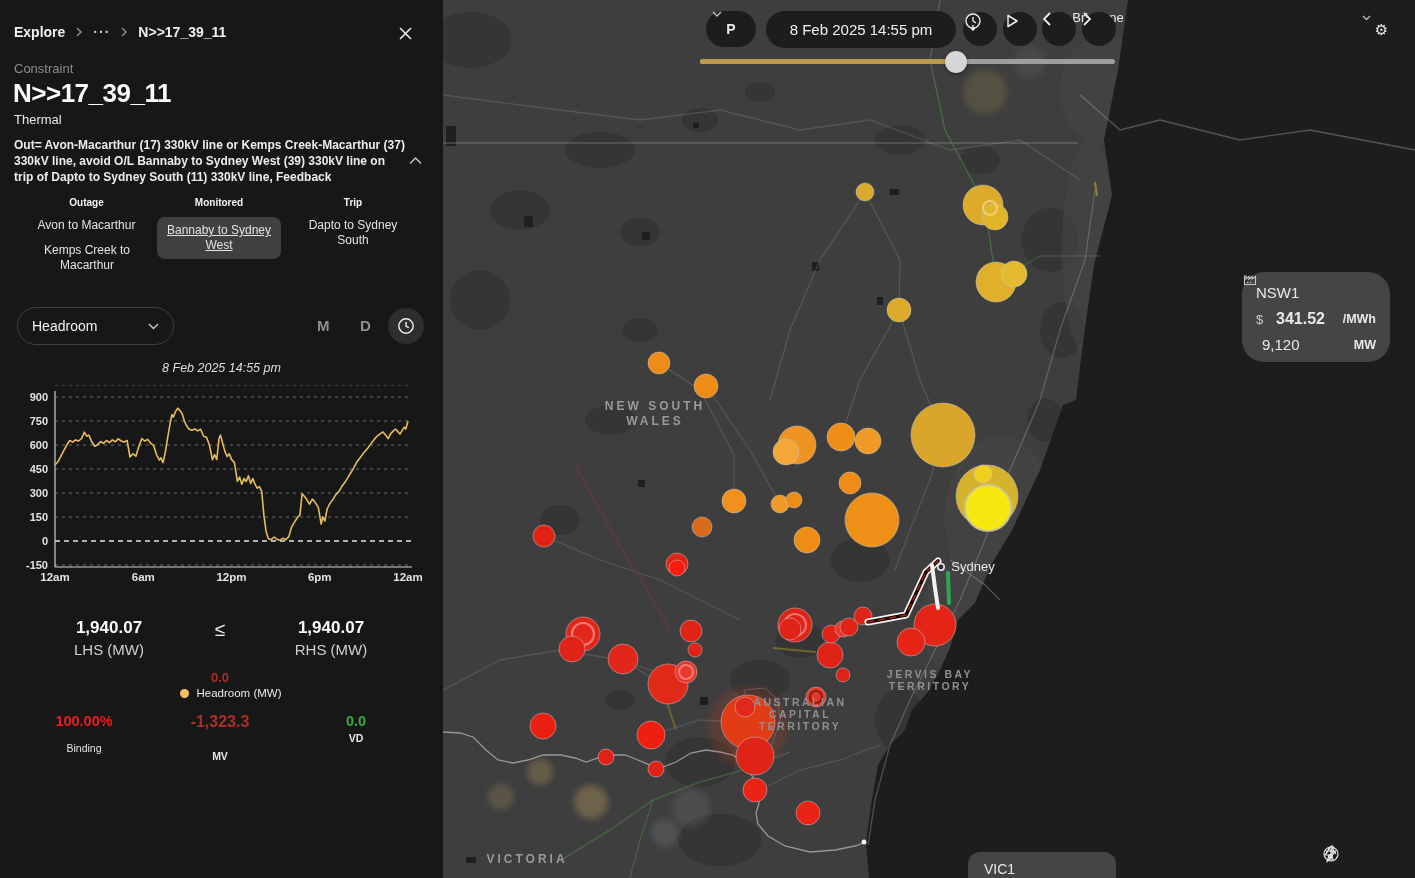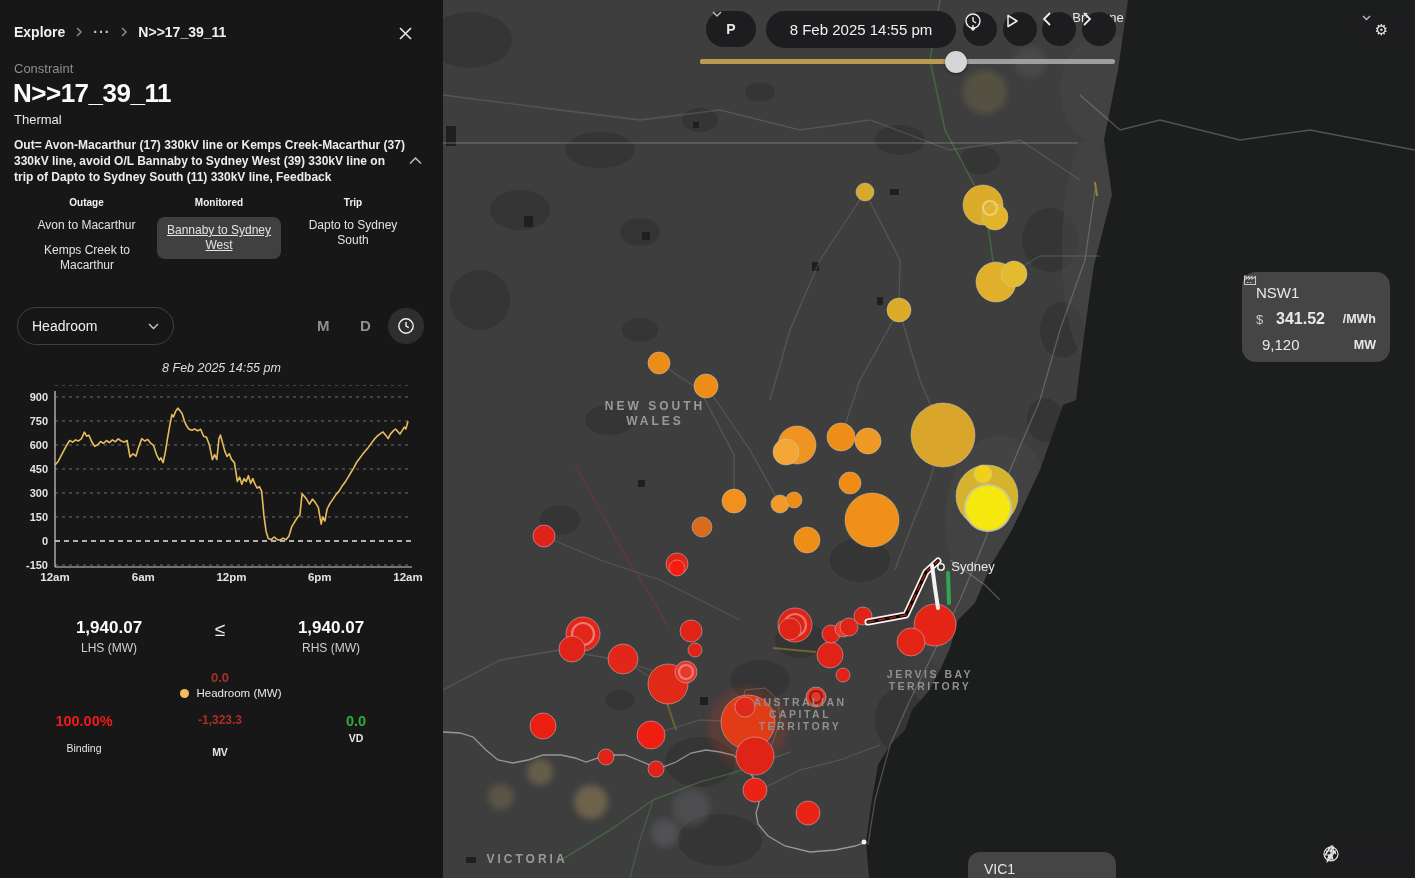--- a/index.html
+++ b/index.html
@@ -15,27 +15,27 @@
   .pillbar{display:flex;background:#2b2b2b;border-radius:19px;padding:3px;}
   .pillbar .seg{padding:7px 14px;border-radius:16px;font-size:13px;font-weight:700;color:#f2f2f2;white-space:nowrap;}
   .pillbar .seg.sel{background:#121212;}
   .colhead{font-size:10px;font-weight:700;text-align:center;color:#f2f2f2;}
   .colitem{font-size:12px;line-height:15px;text-align:center;color:#e2e2e2;margin-top:10px;}
   .mon-pill{display:inline-block;background:#404040;border-radius:8px;padding:6px 9px;text-decoration:underline;}
   .select{display:flex;align-items:center;justify-content:space-between;border:1px solid #3f3f3f;border-radius:19px;
           padding:0 14px;height:38px;font-size:14px;color:#f0f0f0;}
   .md{font-size:15px;font-weight:700;color:#8f8f8f;}
   .statval{font-size:17px;font-weight:700;color:#fafafa;text-align:center;}
-  .statlab{font-size:12px;color:#cfcfcf;text-align:center;margin-top:3px;}
+  .statlab{font-size:15px;color:#cfcfcf;text-align:center;margin-top:3px;}
   
   #map{position:absolute;left:443px;top:0;width:972px;height:878px;background:#3e3e3f;overflow:hidden;}
   #map svg{position:absolute;left:0;top:0;}
   .pill{position:absolute;background:#1d1d1f;border-radius:19px;display:flex;align-items:center;justify-content:center;z-index:40;}
   .rbtn{position:absolute;width:34px;height:34px;border-radius:50%;background:#1d1d1f;display:flex;align-items:center;justify-content:center;z-index:40;}
-  .card{position:absolute;background:rgba(72,72,72,0.93);border-radius:14px;z-index:35;}
+  .card{position:absolute;background:rgba(72,72,72,0.93);border-radius:22px;z-index:35;}
   .maplabel-region{fill:#9a9a9a;font-size:12px;letter-spacing:3px;font-weight:600;}
   .maplabel-region-sm{fill:#909090;font-size:10.5px;letter-spacing:2.5px;font-weight:600;}
   .maplabel-city{fill:#e8e8e8;font-size:13px;}
   .ctext{font-size:12px;font-weight:700;line-height:16px;color:#ececec;}
 </style>
 </head>
 <body>
 
 <div id="app">
 
@@ -383,21 +383,21 @@
     <div class="abs" style="left:150px;top:670px;width:140px;text-align:center;font-size:13px;font-weight:700;color:#a93028;">0.0</div>
     <div class="abs" style="left:0;top:687px;width:443px;display:flex;align-items:center;justify-content:center;padding-left:18px;">
       <span style="width:9px;height:9px;border-radius:50%;background:#f0c060;display:inline-block;margin-right:8px;"></span>
       <span style="font-size:11.5px;">Headroom (MW)</span>
     </div>
     <div class="abs" style="left:24px;top:713px;width:120px;text-align:center;">
       <div style="font-size:14.5px;font-weight:700;color:#f21a1a;text-align:center;">100.00%</div>
       <div style="font-size:10.5px;margin-top:13px;color:#e5e5e5;">Binding</div>
     </div>
     <div class="abs" style="left:160px;top:713px;width:120px;text-align:center;">
-      <div style="font-size:12px;font-weight:700;color:#a93028;">-1,323.3</div>
+      <div style="font-size:16px;font-weight:700;color:#a93028;">-1,323.3</div>
       <div style="font-size:10.5px;margin-top:19px;color:#e5e5e5;font-weight:700;">MV</div>
     </div>
     <div class="abs" style="left:296px;top:713px;width:120px;text-align:center;">
       <div style="font-size:14.5px;font-weight:700;color:#2fae39;">0.0</div>
       <div style="font-size:10.5px;margin-top:3px;color:#e5e5e5;font-weight:700;">VD</div>
     </div>
   </div>
 </div>
 
 </body></html>

